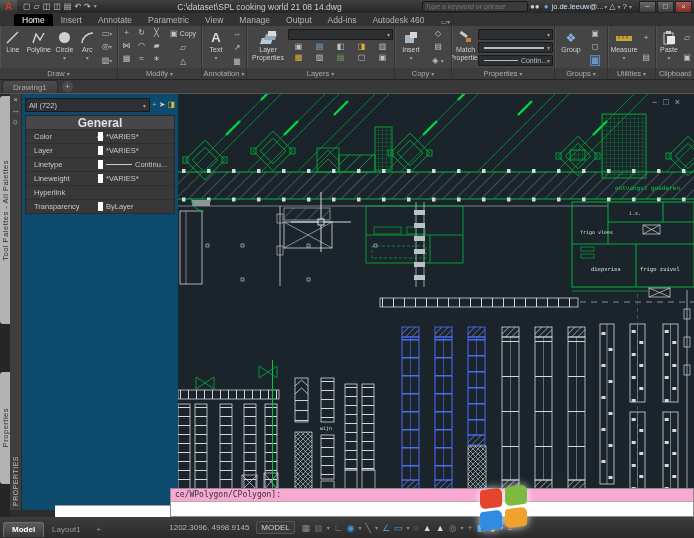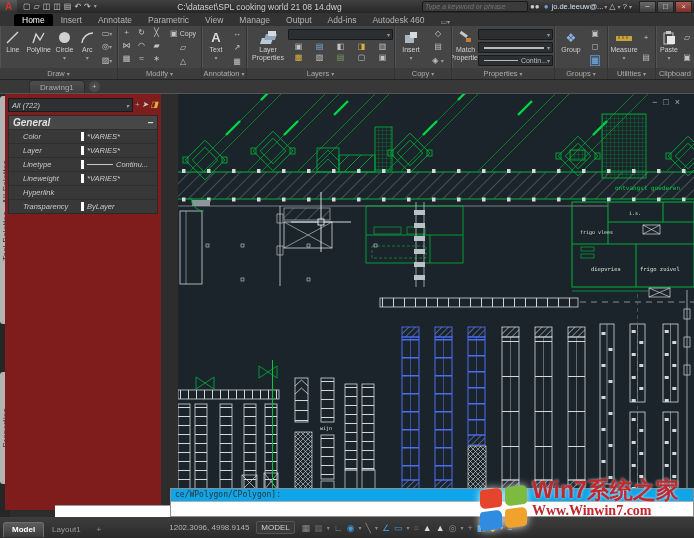--- a/index.html
+++ b/index.html
@@ -37,57 +37,57 @@
   .ric{height:17px;display:flex;align-items:center;justify-content:center;}
   .rlb{font-size:7px;color:#cfcfcf;text-align:center;line-height:8px;}
   .minicol{display:flex;flex-direction:column;justify-content:space-around;align-items:center;}
   .sico{font-size:8px;color:#c3c3c3;line-height:9px;text-align:center;}
   .sy{color:#d9b13c;} .sg{color:#79a85c;} .sb{color:#7fb2e8;}
   .drop{height:11px;background:#2c2f31;border:1px solid #1a1a1a;border-radius:1px;display:flex;align-items:center;
     justify-content:flex-end;font-size:7px;color:#bbb;padding:0 2px;box-sizing:border-box;}
   .ltline{flex:1;border-top:1px solid #bbb;margin:0 3px;}
   .modgrid{display:grid;grid-template-columns:repeat(3,15px);grid-auto-rows:13px;align-content:center;justify-items:center;}
   
-  #doctabs{left:0;top:80px;width:694px;height:14px;background:#383838;border-bottom:1px solid #555;display:flex;align-items:flex-end;box-sizing:border-box;padding-left:27px;}
+  #doctabs{left:0;top:80px;width:694px;height:14px;background:#383838;border-bottom:1px solid #555;display:flex;align-items:flex-end;box-sizing:border-box;}
   .dtab{height:13px;display:flex;align-items:center;padding:0 10px;font-size:8px;color:#aaa;
     background:linear-gradient(#4e4e4e,#3e3e3e);border-radius:4px 4px 0 0;margin-left:2px;border:1px solid #2c2c2c;border-bottom:none;box-sizing:border-box;}
   .dtab.active{background:linear-gradient(#7a7a7a,#565656);color:#f0f0f0;}
   .dtab .x{margin-left:5px;color:#c5c5c5;font-size:7px;}
   .dplus{width:11px;height:11px;margin-left:4px;border-radius:6px;background:#4a4a4a;color:#bbb;font-size:8px;
     display:flex;align-items:center;justify-content:center;margin-bottom:1px;}
   
   #leftstrip{left:0;top:94px;width:10px;height:423px;background:#262626;}
   .vtab{position:absolute;left:0;width:10px;background:#b3b3b3;border-radius:3px 0 0 3px;color:#2e2e2e;
     font-size:7.5px;display:flex;align-items:center;justify-content:center;}
   .vtxt{writing-mode:vertical-rl;transform:rotate(180deg);white-space:nowrap;letter-spacing:.5px;}
   #palstrip{left:10px;top:94px;width:12px;height:416px;background:#3e3e3e;border-right:1px solid #2a2a2a;
     display:flex;flex-direction:column;align-items:center;box-sizing:border-box;}
   #palstrip span{color:#c5c5c5;font-size:8px;line-height:11px;}
   .paltitle{flex:0 0 auto;margin-top:auto;color:#bdbdbd !important;font-size:7px !important;writing-mode:vertical-rl;
     transform:rotate(180deg);letter-spacing:.5px;margin-bottom:4px;}
-  #palbody{left:5px;top:94px;width:156px;height:416px;background:#7f1d1d;box-sizing:border-box;padding:3px 3px 0 3px;font-style:italic;}
+  #palbody{left:22px;top:94px;width:156px;height:416px;background:#0c4a6e;box-sizing:border-box;padding:3px 3px 0 3px;}
   .pal-top{display:flex;align-items:center;gap:2px;height:16px;}
   .pal-dd{flex:1;height:12px;background:#2e3133;border:1px solid #1a1a1a;display:flex;align-items:center;
     font-size:7.5px;color:#ccc;padding:0 3px;justify-content:space-between;}
   .pal-ic{font-size:8px;line-height:10px;}
   .pal-grid{margin-top:2px;background:#383838;border:1px solid #2a2a2a;}
   .pal-header{height:13px;background:#474747;display:flex;align-items:center;justify-content:space-between;
-    padding:0 4px;font-size:10px;color:#e0e0e0;font-weight:bold;}
+    padding:0 4px;font-size:12px;color:#e0e0e0;font-weight:bold;flex-direction:column;}
   .pal-row{height:13px;display:flex;align-items:center;border-top:1px solid #2e2e2e;font-size:7.5px;}
-  .pl{width:72px;padding-left:14px;color:#c9c9c9;box-sizing:border-box;white-space:nowrap;}
-  .pv{flex:1;color:#c9c9c9;border-left:3px solid #ffffff;padding-left:3px;display:flex;align-items:center;white-space:nowrap;overflow:hidden;}
+  .pl{width:72px;padding-left:8px;color:#c9c9c9;box-sizing:border-box;white-space:nowrap;}
+  .pv{flex:1;color:#c9c9c9;border-left:5px solid #ffffff;padding-left:3px;display:flex;align-items:center;white-space:nowrap;overflow:hidden;}
   .pv.dim{color:#8a8a8a;}
   .ltl{display:inline-block;width:26px;border-top:1px solid #c9c9c9;margin-right:3px;}
   
   #canvas{left:178px;top:94px;width:516px;height:396px;background:#1c242b;}
   .cv-winctl{position:absolute;right:8px;top:3px;color:#a8afb4;font-size:9px;letter-spacing:6px;}
   
   #cmdsliver{left:55px;top:505px;width:115px;height:12px;background:#fff;border-top:1px solid #9a9a9a;}
   #cmdline{left:170px;top:488px;width:524px;height:29px;border:1px solid #8e8e8e;box-sizing:border-box;background:#fff;}
-  .cmdhist{height:13px;background:#0ea5e9;border-bottom:1px solid #aeaeae;font-family:"DejaVu Sans Mono",monospace;
+  .cmdhist{height:13px;background:#f9a8d4;border-bottom:1px solid #aeaeae;font-family:"DejaVu Sans Mono",monospace;
     font-size:8px;color:#333;padding:1px 0 0 4px;box-sizing:border-box;white-space:nowrap;}
   .cmdinput{height:14px;background:#fff;}
   
   #statusbar{left:0;top:517px;width:694px;height:21px;background:linear-gradient(#3d3d3d,#2b2b2b);
     display:flex;align-items:center;font-size:8px;box-sizing:border-box;padding:0 3px;}
   .mtab{height:14px;display:flex;align-items:center;padding:0 8px;border-radius:3px 3px 0 0;margin-top:3px;}
   .mtab.active{background:linear-gradient(#5c5c5c,#3a3a3a);border:1px solid #6e6e6e;border-bottom:none;color:#fff;font-weight:bold;}
   .mtab.idle{color:#9a9a9a;}
   .coords{color:#b5b5b5;margin-left:60px;white-space:nowrap;}
   .modelbtn{color:#cfcfcf;margin:0 7px;padding:1px 4px;border:1px solid #555;border-radius:2px;background:#3a3a3a;}
@@ -787,19 +787,15 @@
     </div>
   </div>
 
   <div id="watermark" class="abs">
     <div class="wflag">
       <i class="wf1"></i>
         <i class="wf2"></i>
         <i class="wf3"></i>
         <i class="wf4"></i>
     </div>
-    <div class="wtxt">
-      <div class="wl1">Win7系统之家</div>
-      <div class="wl2">Www.Winwin7.com</div>
-    </div>
   </div>
 
 </div>
 
 </body></html>

